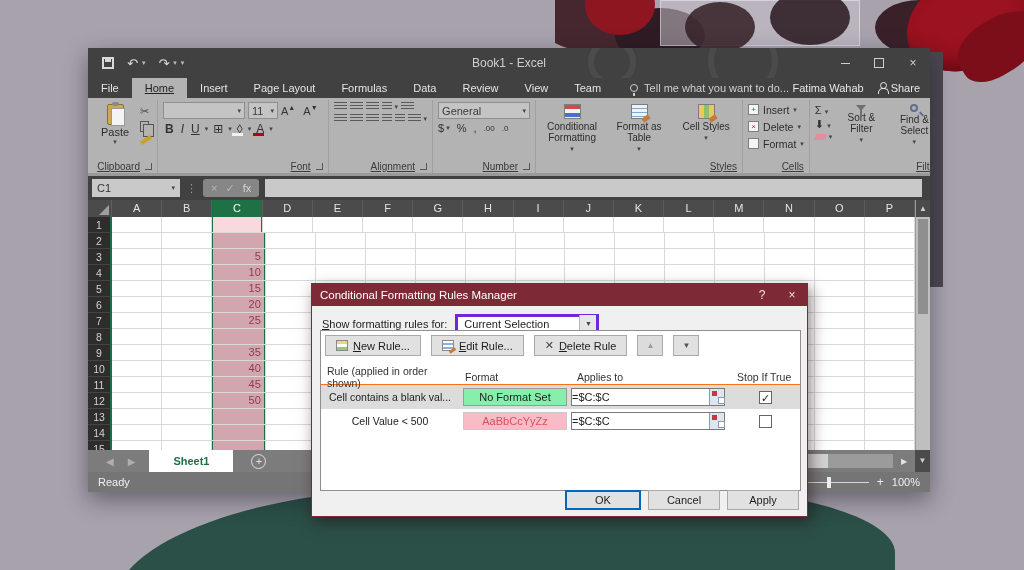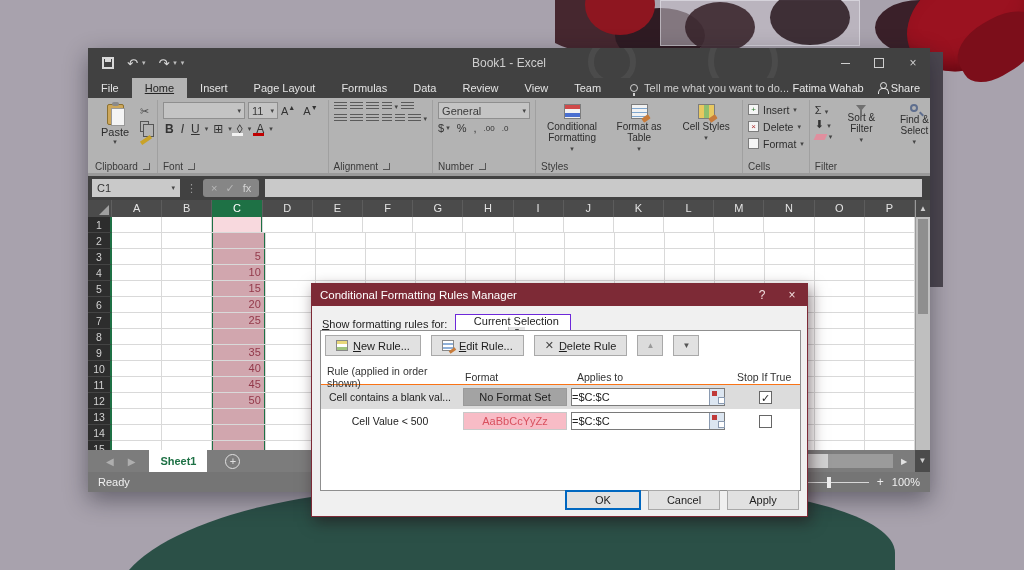--- a/index.html
+++ b/index.html
@@ -40,21 +40,21 @@
   .bulb::after { content:""; position:absolute; left:2px; top:8px; width:2px; height:3px; background:#cfcfcf; }
   .acct { margin-left:auto; display:flex; align-items:center; gap:14px; padding-right:10px; color:#e8e8e8; }
   .person { width:8px; height:8px; position:relative; }
   .person::before { content:""; position:absolute; left:2px; top:-2px; width:5px; height:5px; border:1px solid #e8e8e8; border-radius:50%; }
   .person::after { content:""; position:absolute; left:0; top:4px; width:9px; height:5px; border:1px solid #e8e8e8; border-bottom:none; border-radius:5px 5px 0 0; }
 
   
   .ribbon { height:78px; background:#b3b3b3; border-bottom:3px solid #9a9a9a; display:flex; align-items:stretch; padding:2px 0 0 2px; overflow:hidden; }
   .rgroup { display:flex; flex-direction:column; border-right:1px solid #a0a0a0; padding:2px 5px 0; }
   .rbody { flex:1; display:flex; gap:5px; }
-  .glabel { height:14px; font-size:10px; color:#3a3a3a; display:flex; align-items:center; justify-content:flex-start; gap:5px; }
+  .glabel { height:14px; font-size:10px; color:#3a3a3a; display:flex; align-items:center; justify-content:flex-end; gap:5px;text-decoration:underline; }
   .launch { width:7px; height:7px; border-right:1px solid #565656; border-bottom:1px solid #565656; position:relative; }
   .dd { font-size:7px; color:#444; }
   .icx { color:#4c4c4c; }
 
   .pastebtn { width:40px; display:flex; flex-direction:column; align-items:center; font-size:11px; color:#2c2c2c; }
   .clipicon { width:17px; height:21px; background:#cda75a; border:1px solid #8b7030; border-radius:2px; position:relative; margin:2px 0 1px; }
   .clipicon::before { content:""; position:absolute; left:3px; top:3px; width:12px; height:16px; background:#f4f4f4; border:1px solid #999; }
   .clipicon::after { content:""; position:absolute; left:4px; top:-3px; width:7px; height:4px; background:#8a8a8a; border-radius:2px; }
   .minicol { display:flex; flex-direction:column; justify-content:flex-start; gap:3px; padding-top:3px; font-size:11px; }
   .copyic { width:9px; height:11px; border:1px solid #555; position:relative; }
@@ -117,59 +117,59 @@
   .cell { flex:1; border-right:1px solid #d9d9d9; border-bottom:1px solid #d9d9d9; font-size:11px; line-height:15px; }
   .cell.c-sel { background:#d1a6ae; box-shadow:inset 1px 0 0 #1e7145, inset -1px 0 0 #1e7145; color:#93394a; text-align:right; padding-right:4px; }
   .cell.c-active { background:#f8d9de; box-shadow:inset 1px 0 0 #1e7145, inset -1px 0 0 #1e7145; }
   .vscroll { width:15px; display:flex; flex-direction:column; background:#bfbfbf; border-left:1px solid #9a9a9a; }
   .varrow { height:17px; background:#4b4b4b; color:#cfcfcf; font-size:8px; text-align:center; line-height:17px; }
   .vthumb { margin:2px 2px; height:95px; background:#8f8f8f; }
 
   
   .sheetbar { position:absolute; left:0; top:402px; width:842px; height:22px; background:#7c7c7c; display:flex; align-items:stretch; color:#e8e8e8; }
   .snav { display:flex; align-items:center; gap:14px; padding:0 14px 0 18px; font-size:10px; color:#d8d8d8; }
-  .stab { background:#fff; color:#1e7145; font-weight:bold; font-size:11px; display:flex; align-items:center; padding:0 11px; }
+  .stab { background:#fff; color:#1e7145; font-weight:bold; font-size:11px; display:flex; align-items:center; padding:0 24px; }
   .addsheet { width:15px; height:15px; border:1px solid #e0e0e0; border-radius:50%; color:#e0e0e0; font-size:11px; line-height:13px; text-align:center; align-self:center; margin-left:18px; }
   .hscroll { margin-left:auto; display:flex; align-items:center; gap:0; }
   .htrack { width:150px; height:14px; background:#9b9b9b; position:relative; }
   .hthumb { position:absolute; left:0; top:0; width:85px; height:14px; background:#d2d2d2; }
   .harrow { width:22px; text-align:center; font-size:8px; color:#e3e3e3; }
   .vbottom { width:15px; background:#4b4b4b; color:#cfcfcf; font-size:8px; text-align:center; line-height:22px; }
   .statusbar { position:absolute; left:0; top:424px; width:842px; height:20px; background:#757575; color:#f0f0f0; font-size:11px; display:flex; align-items:center; padding:0 10px; }
   .zoomgrp { margin-left:auto; display:flex; align-items:center; gap:8px; }
   .ztrack { width:72px; height:1px; background:#d8d8d8; position:relative; }
   .zthumb { position:absolute; left:30px; top:-5px; width:4px; height:11px; background:#ededed; }
   .zplus,.zminus { font-size:12px; color:#ededed; }
 
   
   .dlg { position:absolute; left:311px; top:283px; width:497px; height:234px; background:#f0f0f0; border:1px solid #7d2a36; box-shadow:3px 5px 14px rgba(30,10,15,.5); z-index:5; font-size:11px; color:#1d1d1d; }
   .dtitle { height:22px; background:#7d2a36; color:#fff; display:flex; align-items:center; padding-left:8px; font-size:11.5px; }
   .dctrl { margin-left:auto; display:flex; }
   .dcbtn { width:30px; text-align:center; color:#f2dede; font-size:12px; line-height:22px; }
   .showrow { display:flex; align-items:center; gap:8px; padding:8px 10px 6px; }
   .accel::first-letter { text-decoration:underline; }
-  .dcombo { width:116px; height:19px; background:#fff; border:1px solid #6d28d9; display:flex; align-items:center; justify-content:space-between; padding:0 0 0 6px;flex-direction:column; }
+  .dcombo { width:144px; height:19px; background:#fff; border:3px solid #6d28d9; display:flex; align-items:center; justify-content:space-between; padding:0 0 0 6px; }
   .dcombo .cbtn { width:17px; height:17px; background:#e6e6e6; border-left:1px solid #b5b5b5; font-size:7px; display:flex; align-items:center; justify-content:center; color:#444; }
   .listbox { position:absolute; left:8px; top:46px; width:481px; height:161px; background:#fff; border:1px solid #8f8f8f; }
   .btnrow { display:flex; gap:10px; padding:4px 4px; }
   .dbtn { height:21px; background:#e1e1e1; border:1px solid #a9a9a9; display:flex; align-items:center; justify-content:center; gap:5px; padding:0 10px; font-size:11px; }
   .dbtn.small { width:26px; padding:0; font-size:8px; color:#555; }
   .dbtn.disabled { color:#9a9a9a; background:#dcdcdc; }
   .nicon { width:12px; height:11px; border:1px solid #888; background:linear-gradient(#e8d87a 0 3px, #fff 3px 6px, #9fc47f 6px 9px, #fff 9px); }
   .eicon { width:12px; height:11px; border:1px solid #888; background:repeating-linear-gradient(#fff 0 2px, #8fb0d8 2px 4px); position:relative; }
   .eicon::after { content:""; position:absolute; right:-3px; bottom:-2px; width:7px; height:3px; background:#c77b3a; transform:rotate(-35deg); }
   .xicon { color:#444; font-size:11px; font-weight:bold; }
   .rtable { position:absolute; left:0; top:34px; right:0; }
   .rthead, .rtrow { display:grid; grid-template-columns:138px 112px 160px 1fr; align-items:center; }
   .rthead { height:20px; font-size:10.5px; color:#333; border-bottom:1px solid #f97316; }
   .rthead > div { padding-left:6px; }
   .rtrow { height:24px; }
   .rtrow.selected { background:#dcdcdc; }
   .rt-c1 { text-align:center; font-size:10.5px; }
-  .fmt { display:block; margin:0 4px; height:18px; line-height:17px; text-align:center; background:#a3a3a3; border:1px solid #9a9a9a; font-size:11px; }
+  .fmt { display:block; margin:0 4px; height:18px; line-height:17px; text-align:center; background:#86efac; border:1px solid #9a9a9a; font-size:11px; }
   .fmt.pink { background:#f8bcc6; color:#d8505e; border-color:#c9c9c9; }
   .applies { display:flex; align-items:center; height:18px; background:#fff; border:1px solid #7a7a7a; margin-right:6px; }
   .ap-text { flex:1; padding-left:0; font-size:11px; color:#222; }
   .picker { width:15px; height:16px; background:#dce6f1; border-left:1px solid #8a9ab0; position:relative; }
   .picker::before { content:""; position:absolute; left:2px; top:2px; width:5px; height:5px; background:#c03a3a; }
   .picker::after { content:""; position:absolute; left:8px; top:8px; width:5px; height:5px; border:1px solid #8a9ab0; background:#fff; }
   .rt-c4 { display:flex; justify-content:center; }
   .cb { width:13px; height:13px; background:#fff; border:1px solid #666; font-size:11px; line-height:12px; text-align:center; color:#222; }
   .cb.checked::after { content:"✓"; }
   .dfooter { position:absolute; right:8px; bottom:6px; display:flex; gap:7px; }

